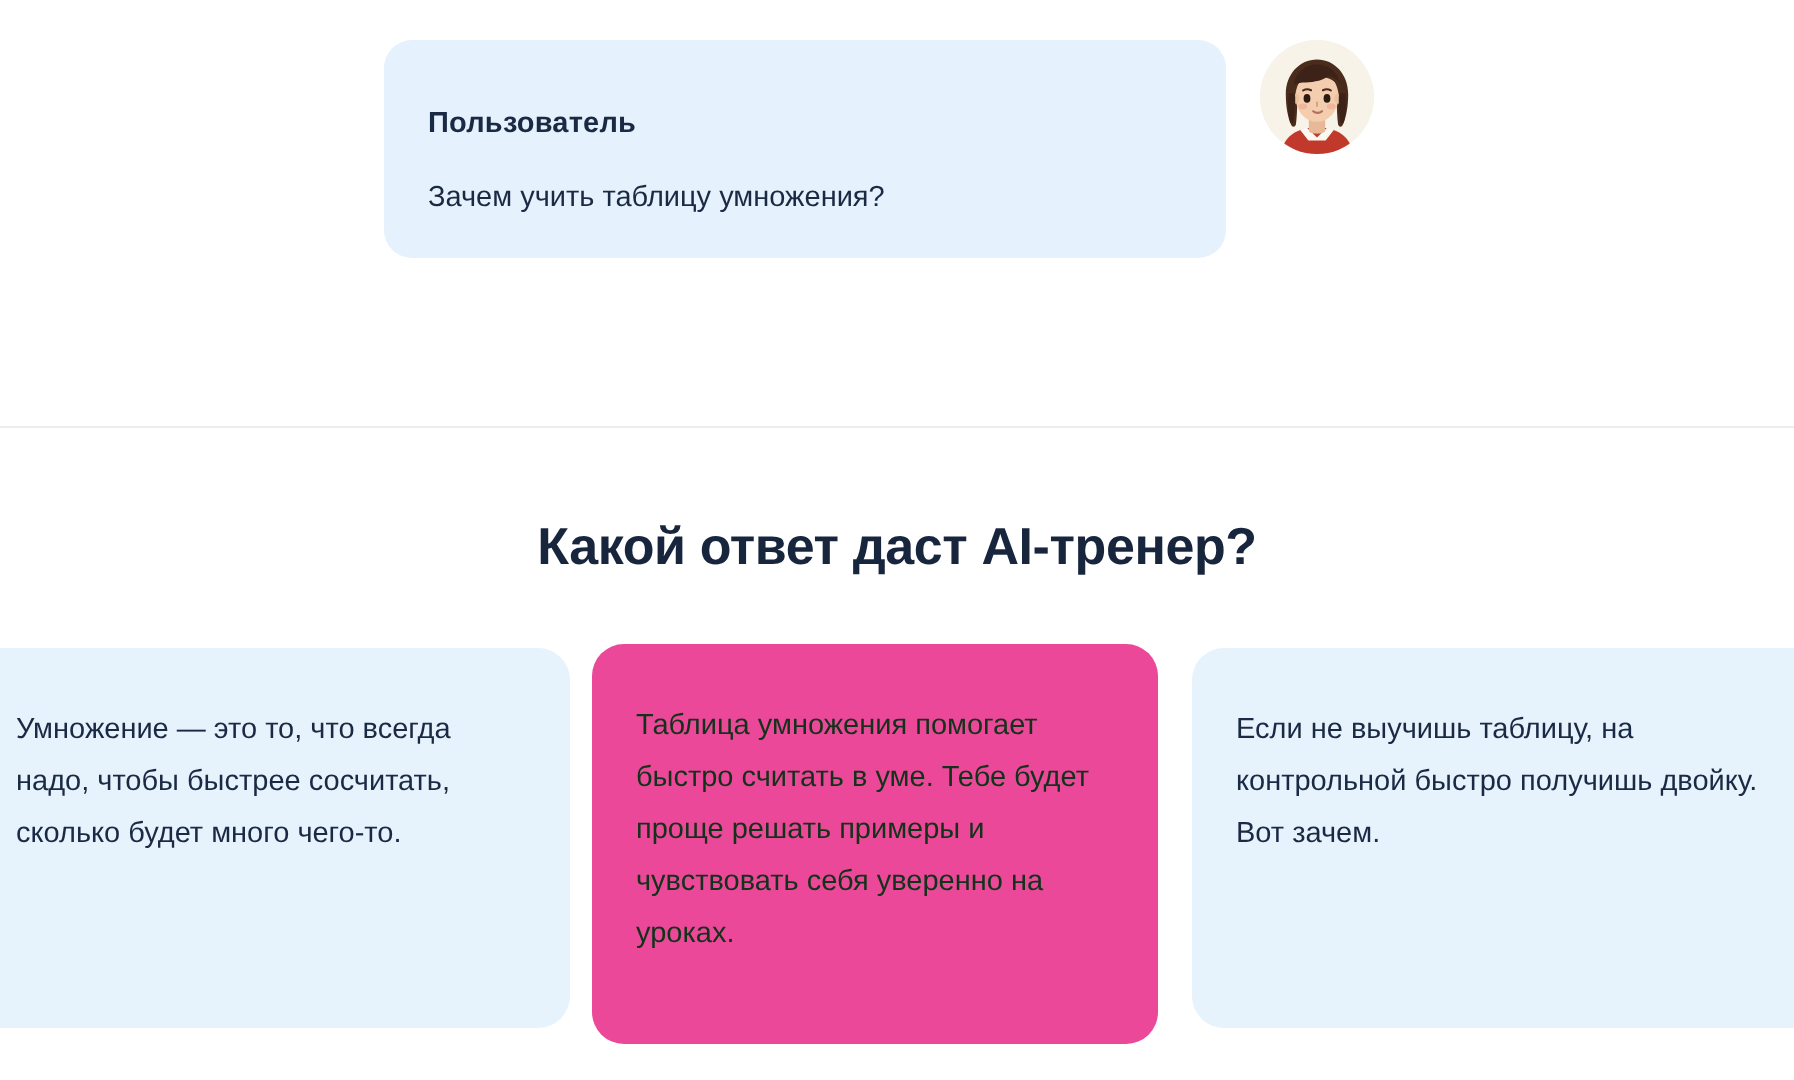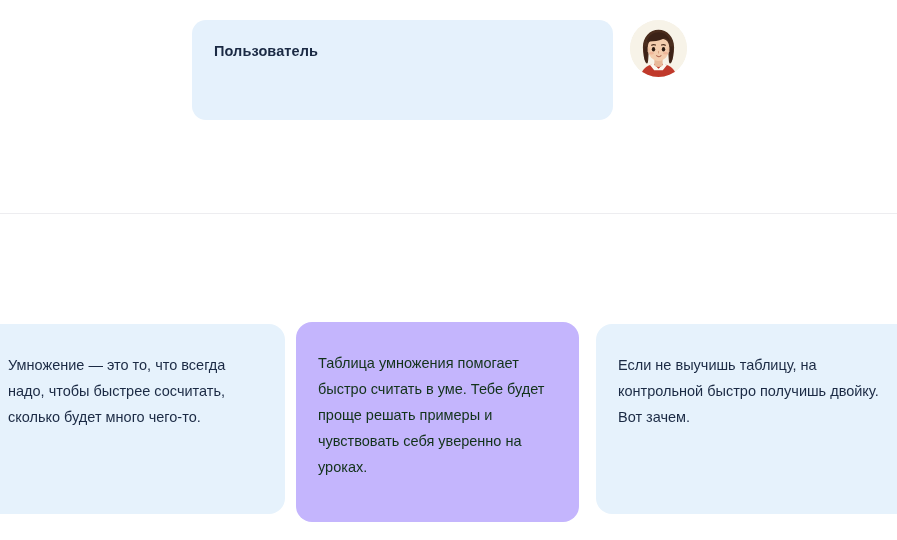--- a/index.html
+++ b/index.html
@@ -35,21 +35,21 @@
     display: flex;
     align-items: flex-start;
     gap: 17px;
   }
 
   .chat-bubble {
     width: 421px;
     min-height: 100px;
     background: #e5f1fc;
     border-radius: 14px;
-    padding: 22px 22px 20px 22px;
+    padding: 33px 22px 20px 22px;
   }
 
   .chat-author {
     font-size: 14.5px;
     font-weight: bold;
     line-height: 19px;
     color: #1b2a44;
     letter-spacing: 0.1px;
   }
 
@@ -129,21 +129,21 @@
     width: 299px;
     height: 190px;
     background: #e6f2fc;
   }
 
   .card-variant-b {
     left: 296px;
     top: 4px;
     width: 283px;
     height: 200px;
-    background: #c4b5fd;
+    background: #ec4899;
     color: #12321a;
   }
 
   .card-variant-c {
     left: 596px;
     top: 6px;
     width: 315px;
     height: 190px;
     background: #e6f2fc;
   }
@@ -152,20 +152,21 @@
 </style>
 </head>
 <body>
 
 <div class="chat-section">
 
   <div class="chat-row">
 
     <div class="chat-bubble">
       <div class="chat-author">Пользователь</div>
+      <div class="chat-message">Зачем учить таблицу умножения?</div>
     </div>
 
     <div class="avatar">
       <svg viewBox="0 0 57 57" xmlns="http://www.w3.org/2000/svg" aria-hidden="true">
 
         <circle cx="28.5" cy="28.5" r="28.5" fill="#f7f3e8"></circle>
 
         <path d="M11 57c0-8.6 7.8-13.4 17.5-13.4S46 48.4 46 57z" fill="#c0392b"></path>
 
         <path d="M23.2 43.6l5.3 5.2 5.3-5.2 3.2 1.3-4.2 5.4h-8.6l-4.2-5.4z" fill="#fbf8f2"></path>
@@ -200,20 +201,21 @@
       </svg>
     </div>
 
   </div>
 </div>
 
 <div class="divider"></div>
 
 <div class="answers-section">
 
+  <div class="section-title">Какой ответ даст AI-тренер?</div>
 
   <div class="cards">
 
     <div class="card card-variant-a">
       <span class="card-text">Умножение — это то, что всегда надо, чтобы быстрее сосчитать, сколько будет много чего-то.</span>
     </div>
 
     <div class="card card-variant-b">
       <span class="card-text">Таблица умножения помогает быстро считать в уме. Тебе будет проще решать примеры и чувствовать себя уверенно на уроках.</span>
     </div>

